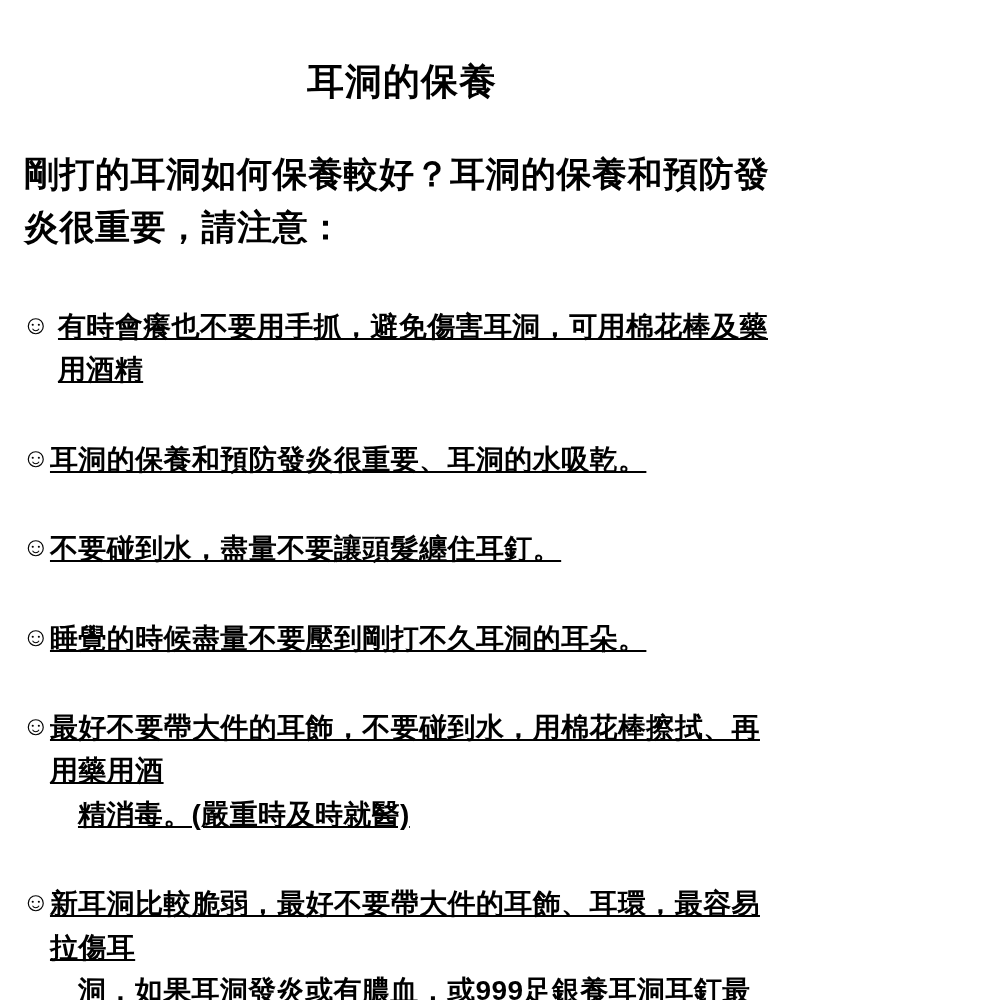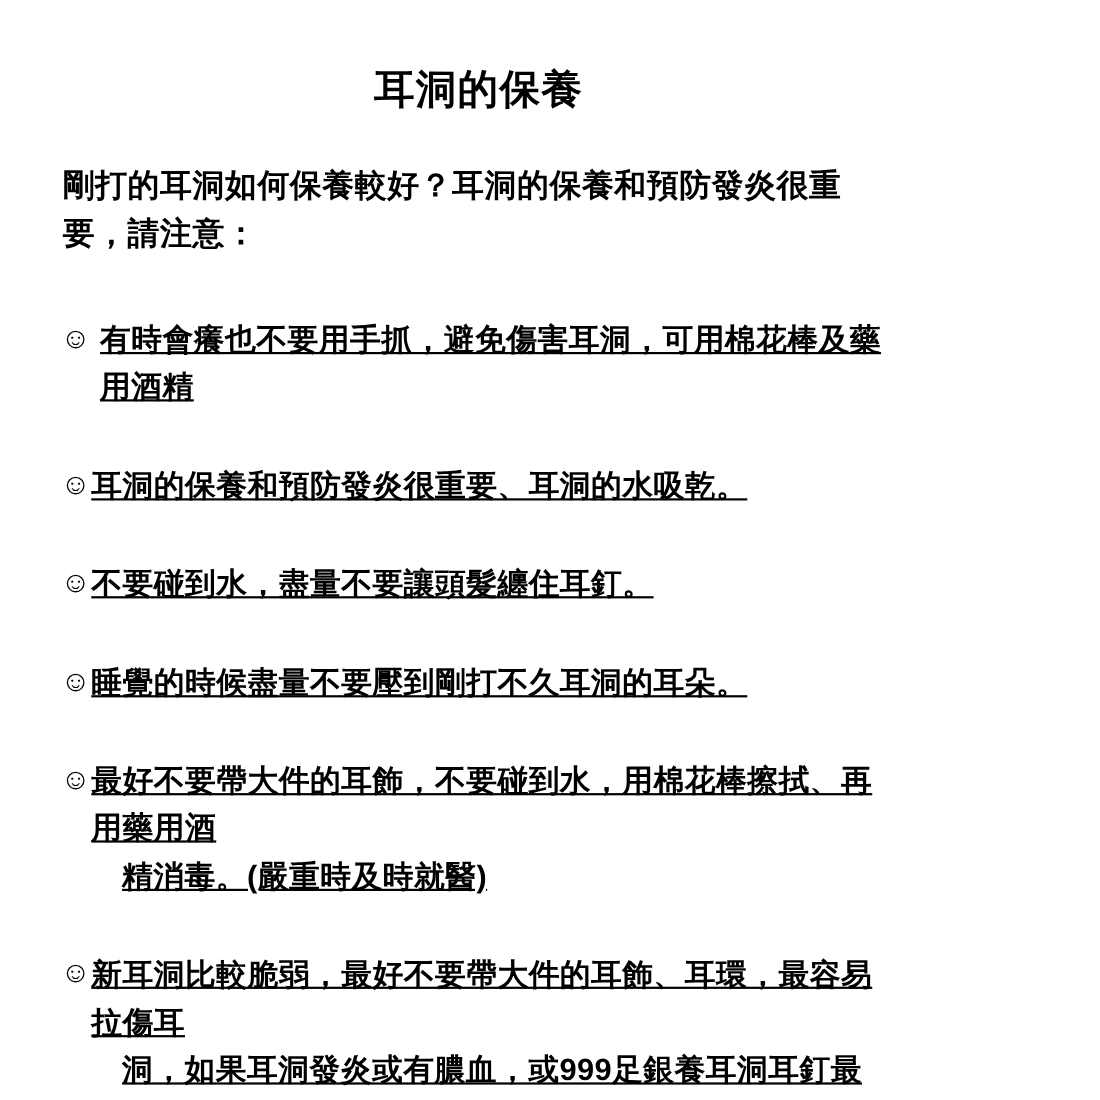--- a/index.html
+++ b/index.html
@@ -14,33 +14,32 @@
     color: #1a1a1a;
     -webkit-font-smoothing: antialiased;
     overflow: hidden;
   }
   .page {
     box-sizing: border-box;
     width: 804px;
     height: 1000px;
     padding: 58px 22px 20px 22px;
     display: block;
-    margin-left: 33px;
   }
   .doc-title {
     text-align: center;
     font-size: 37px;
     font-weight: 700;
     letter-spacing: 1px;
     line-height: 1.3;
     margin: 0 0 42px 0;
     color: #000000;
   }
   .intro {
-    font-size: 29px;
+    font-size: 35px;
     font-weight: 700;
     line-height: 1.5;
     letter-spacing: 0.5px;
     margin: 0 0 52px 2px;
     color: #000000;
   }
   .tip-list {
     margin: 0;
     padding: 0;
     list-style: none;

